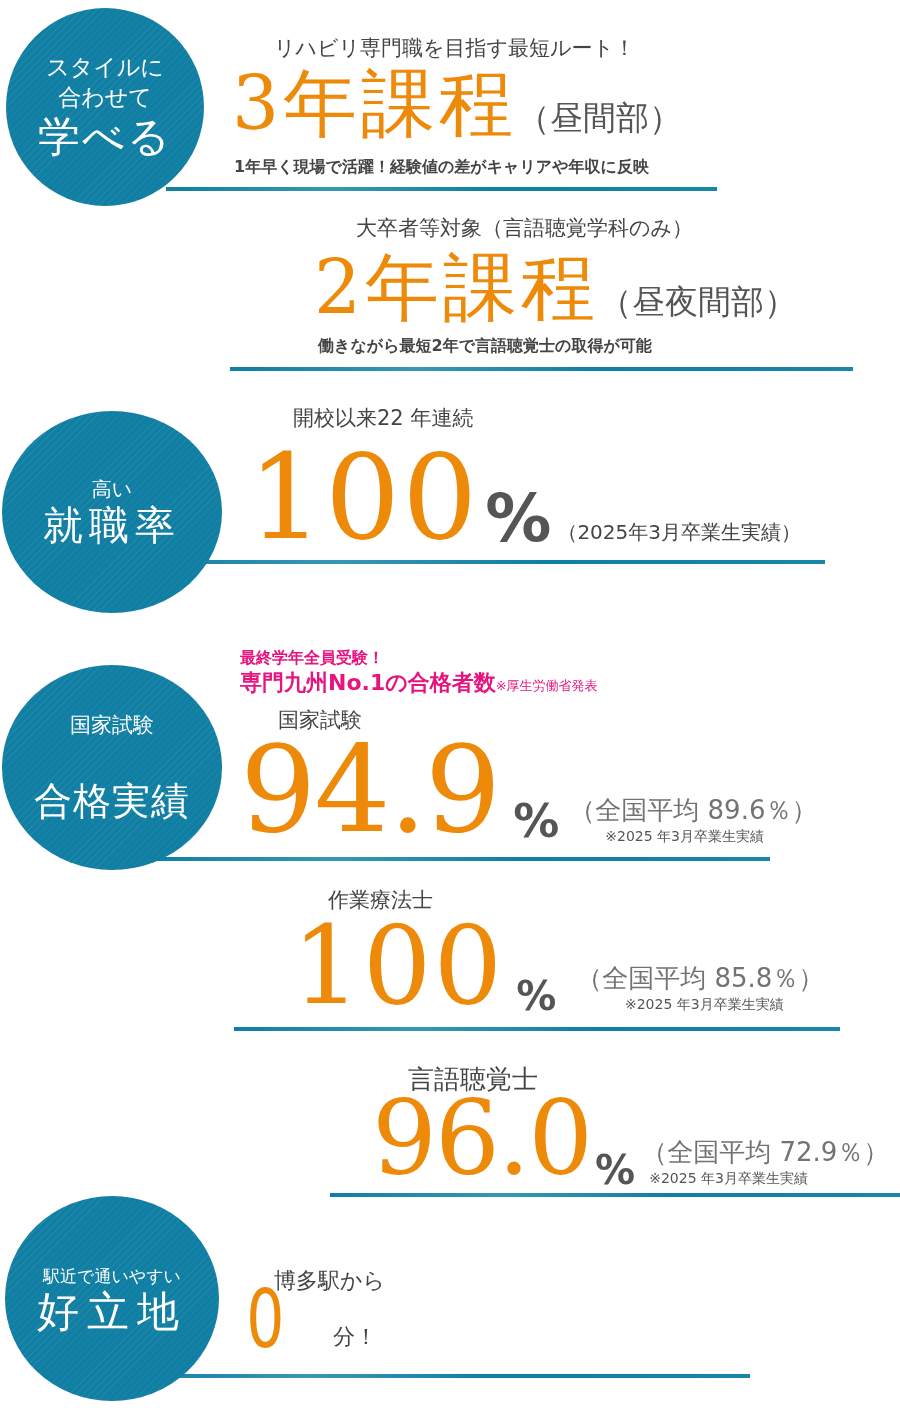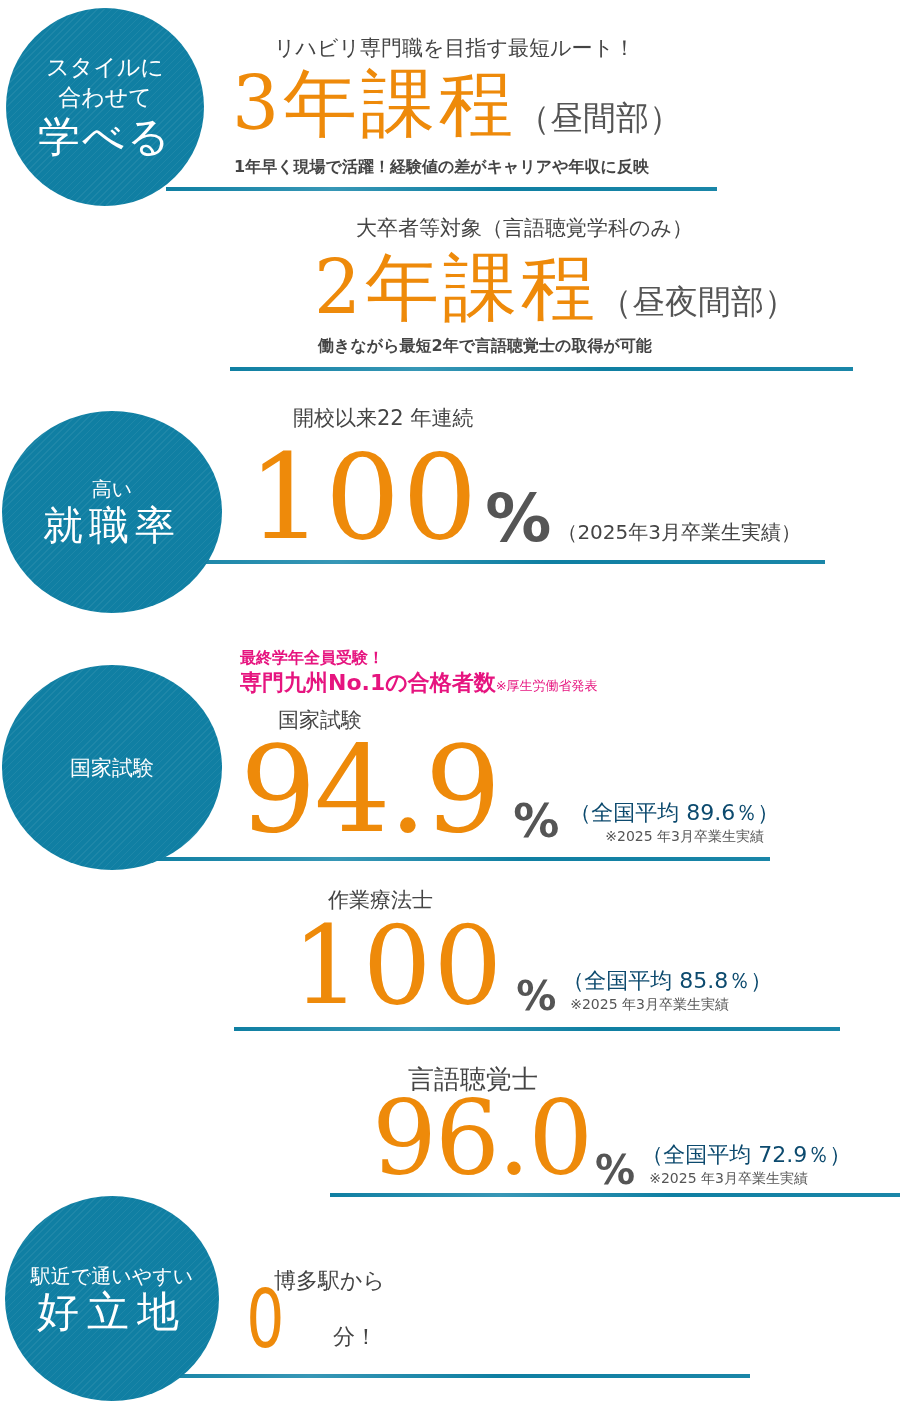--- a/index.html
+++ b/index.html
@@ -12,21 +12,21 @@
   .circle .s{font-size:23px;line-height:30px;}
   .circle .l{font-size:38px;line-height:46px;letter-spacing:2px;}
   .circle .t{font-family:"DejaVu Sans","Liberation Sans",sans-serif;font-weight:normal;font-size:19px;line-height:26px;}
   .rule{position:absolute;height:4px;background:linear-gradient(90deg,#0f7fa2 0%,#3797b6 30%,#0f7fa2 60%,#1a86a8 100%);z-index:1;}
   .small{font-size:20px;color:#444;white-space:nowrap;margin-left:38px;}
   .sub{font-size:16px;font-weight:bold;color:#444;white-space:nowrap;}
   .big{font-family:"DejaVu Serif","Liberation Serif",serif;color:#ee8a0a;white-space:nowrap;line-height:1;}
   .paren{font-size:30px;color:#555;white-space:nowrap;}
   .pct{font-family:"DejaVu Sans","Liberation Sans",sans-serif;font-weight:bold;color:#555;white-space:nowrap;line-height:1;}
   .note{font-size:14px;color:#555;white-space:nowrap;}
-  .avg{font-size:22px;color:#0c4a6e;white-space:nowrap;}
+  .avg{font-size:26px;color:#737373;white-space:nowrap;}
   .pink{color:#e6147f;font-weight:bold;white-space:nowrap;}
 </style>
 </head>
 <body>
 
 <div class="circle" style="left:6px;top:8px;width:198px;height:198px;">
   <div class="s">スタイルに</div>
   <div class="s">合わせて</div>
   <div class="l" style="font-size:42px;line-height:50px;">学べる</div>
 </div>
@@ -53,20 +53,21 @@
 
 <div class="abs small" style="left:255px;top:404px;font-size:21px;">開校以来22 年連続</div>
 <div class="abs" style="left:248px;top:438px;white-space:nowrap;display:flex;align-items:flex-end;">
   <span class="big" style="font-size:118px;letter-spacing:2px;">100</span>
   <span class="pct" style="font-size:66px;margin-left:6px;margin-bottom:4px;">%</span>
   <span class="small" style="font-size:20px;margin-left:6px;margin-bottom:10px;">（2025年3月卒業生実績）</span>
 </div>
 
 <div class="circle" style="left:2px;top:665px;width:220px;height:205px;gap:40px;">
   <div class="t" style="font-size:21px;">国家試験</div>
+  <div class="l" style="font-family:'DejaVu Sans','Liberation Sans',sans-serif;font-size:38px;letter-spacing:1px;">合格実績</div>
 </div>
 
 <div class="abs pink" style="left:240px;top:648px;font-size:16px;">最終学年全員受験！</div>
 <div class="abs" style="left:240px;top:668px;white-space:nowrap;">
   <span class="pink" style="font-size:22px;">専門九州No.1の合格者数</span><span style="color:#e6147f;font-size:13px;">※厚生労働省発表</span>
 </div>
 
 <div class="abs small" style="left:240px;top:706px;font-size:21px;">国家試験</div>
 <div class="abs" style="left:240px;top:730px;display:flex;align-items:flex-end;white-space:nowrap;">
   <span class="big" style="font-size:120px;letter-spacing:-2px;">94.9</span>
@@ -75,40 +76,40 @@
     <span class="avg">（全国平均 89.6％）</span>
     <span class="note" style="margin-left:36px;">※2025 年3月卒業生実績</span>
   </span>
 </div>
 <div class="rule" style="left:150px;top:857px;width:620px;"></div>
 
 <div class="abs small" style="left:290px;top:886px;font-size:21px;">作業療法士</div>
 <div class="abs" style="left:292px;top:912px;display:flex;align-items:flex-end;white-space:nowrap;">
   <span class="big" style="font-size:108px;letter-spacing:2px;">100</span>
   <span class="pct" style="font-size:40px;margin-left:12px;margin-bottom:4px;">%</span>
-  <span style="display:flex;flex-direction:column;margin-left:6px;margin-bottom:6px;">
+  <span style="display:flex;flex-direction:column;margin-left:20px;margin-bottom:6px;align-items:center;">
     <span class="avg">（全国平均 85.8％）</span>
     <span class="note" style="margin-left:8px;">※2025 年3月卒業生実績</span>
   </span>
 </div>
 <div class="rule" style="left:234px;top:1027px;width:606px;"></div>
 
 <div class="abs small" style="left:370px;top:1062px;font-size:26px;">言語聴覚士</div>
 <div class="abs" style="left:372px;top:1088px;display:flex;align-items:flex-end;white-space:nowrap;">
   <span class="big" style="font-size:102px;letter-spacing:-2px;">96.0</span>
   <span class="pct" style="font-size:40px;margin-left:4px;margin-bottom:0px;">%</span>
   <span style="display:flex;flex-direction:column;margin-left:6px;margin-bottom:2px;">
     <span class="avg">（全国平均 72.9％）</span>
     <span class="note" style="margin-left:8px;">※2025 年3月卒業生実績</span>
   </span>
 </div>
 <div class="rule" style="left:330px;top:1193px;width:570px;"></div>
 
 <div class="circle" style="left:5px;top:1196px;width:214px;height:205px;">
-  <div class="t" style="font-size:20px;">駅近で通いやすい</div>
+  <div class="t" style="font-size:17px;">駅近で通いやすい</div>
   <div class="l" style="font-size:42px;letter-spacing:8px;">好立地</div>
 </div>
 <div class="rule" style="left:120px;top:1374px;width:630px;"></div>
 
 <div class="abs small" style="left:236px;top:1266px;font-size:22px;">博多駅から</div>
 <div class="abs" style="left:236px;top:1280px;display:flex;align-items:flex-end;white-space:nowrap;">
   <span class="big" style="font-family:'DejaVu Sans','Liberation Sans',sans-serif;font-size:80px;margin:0 4px;transform:scaleX(0.75);display:inline-block;">0</span>
   <span class="small" style="font-size:22px;margin-bottom:8px;">分！</span>
 </div>
 

